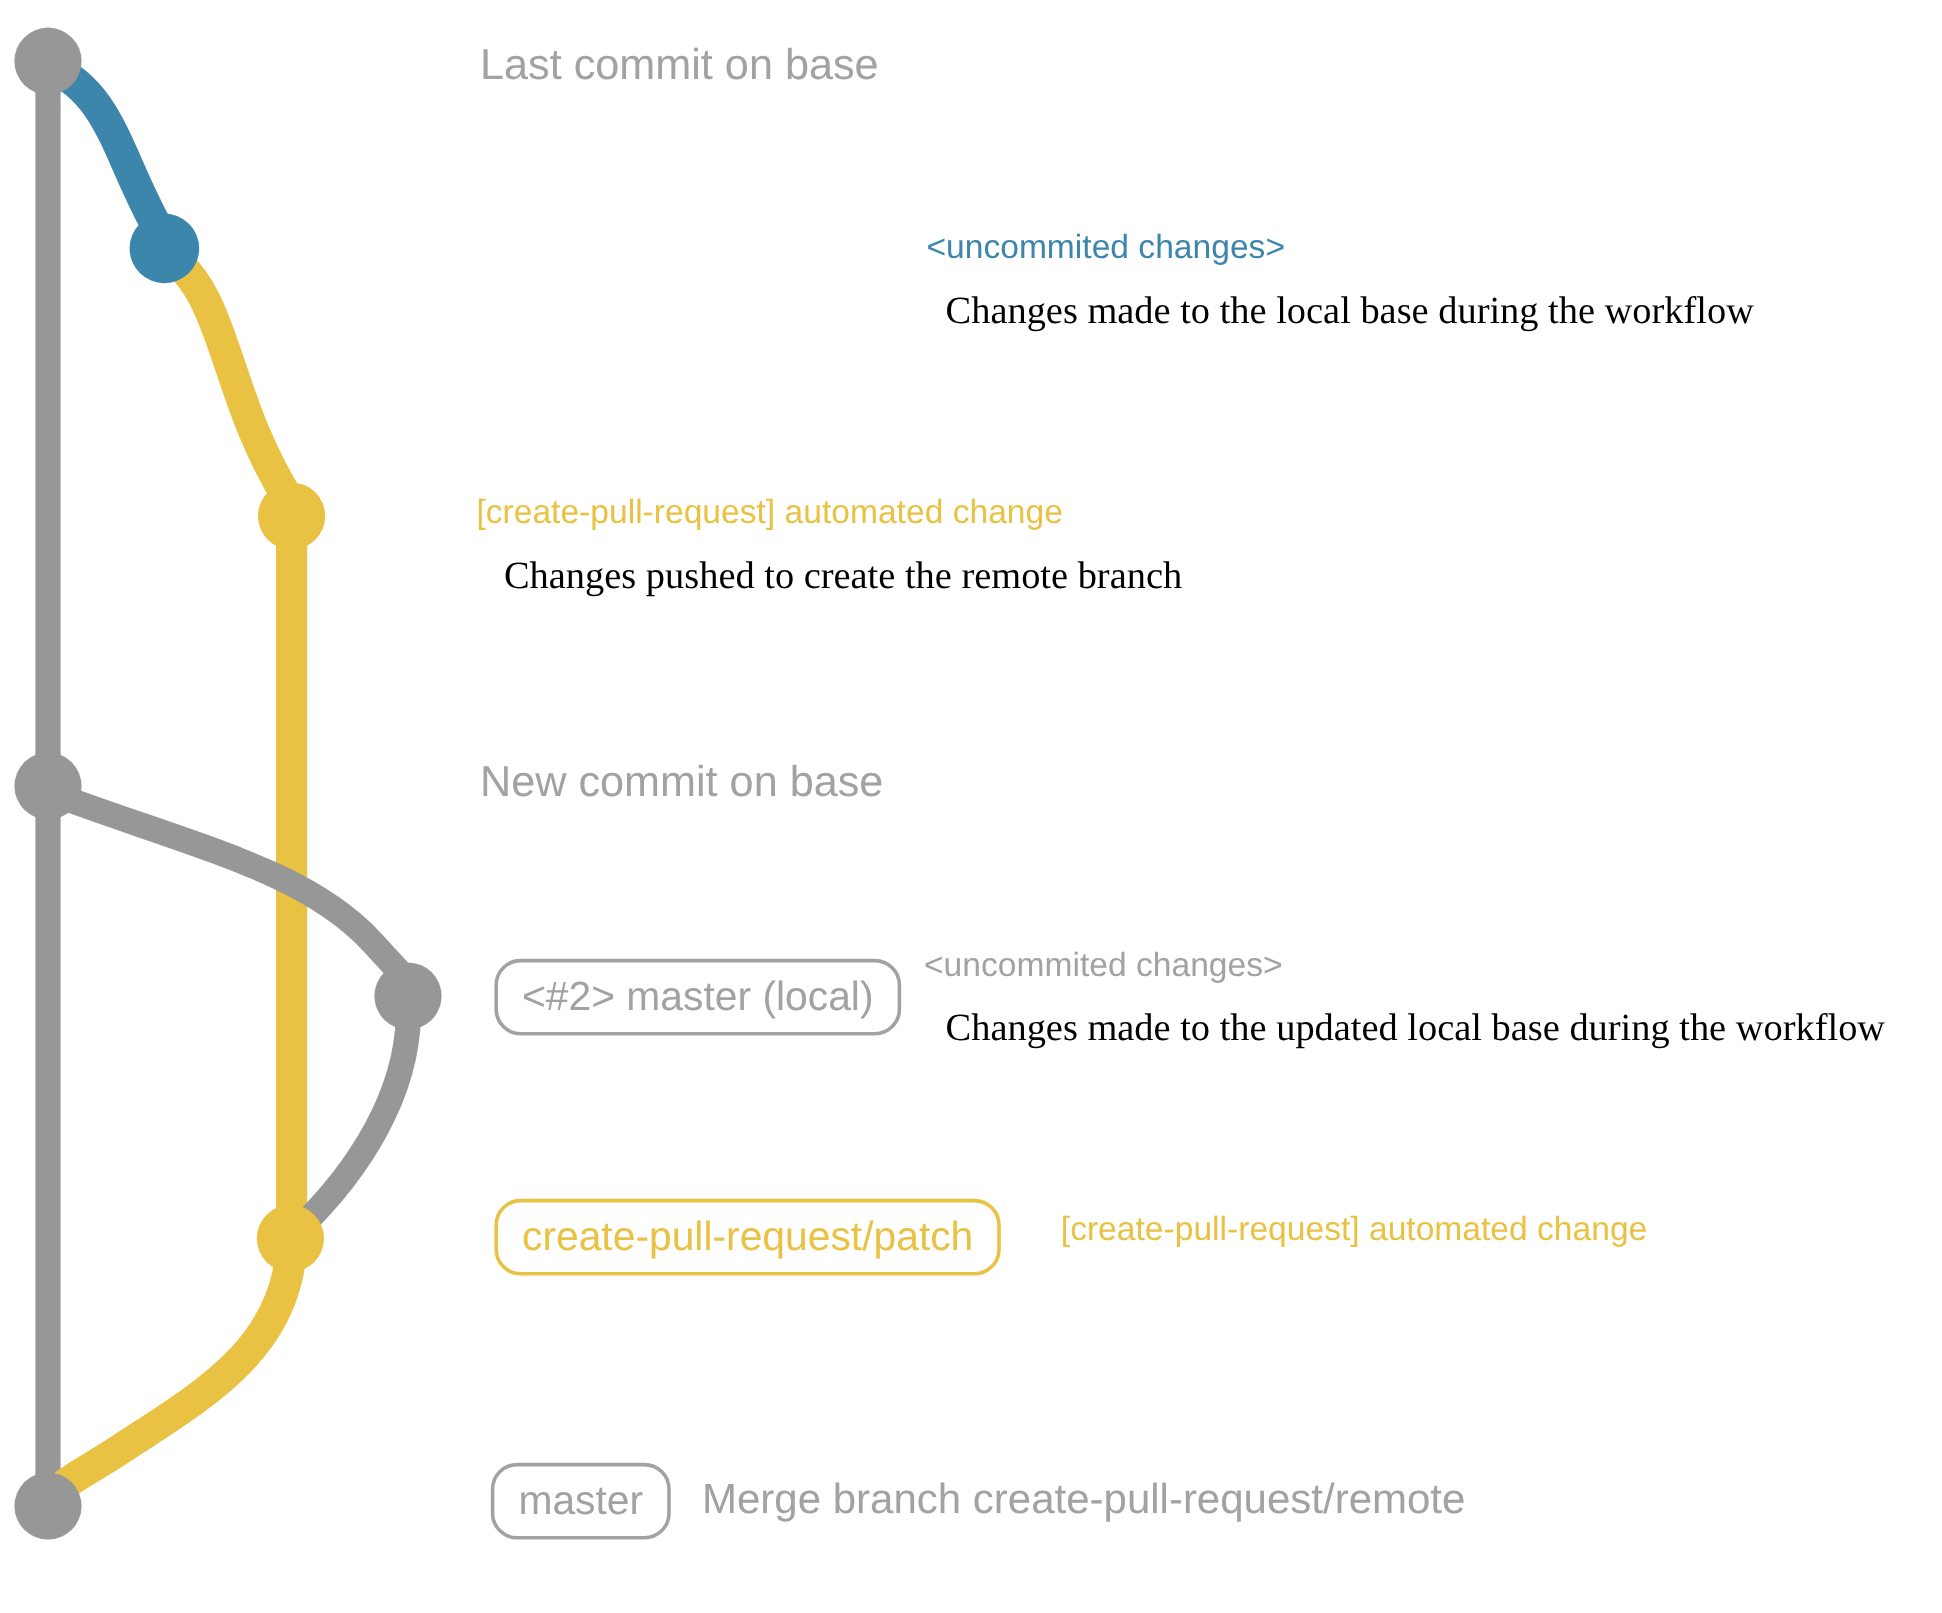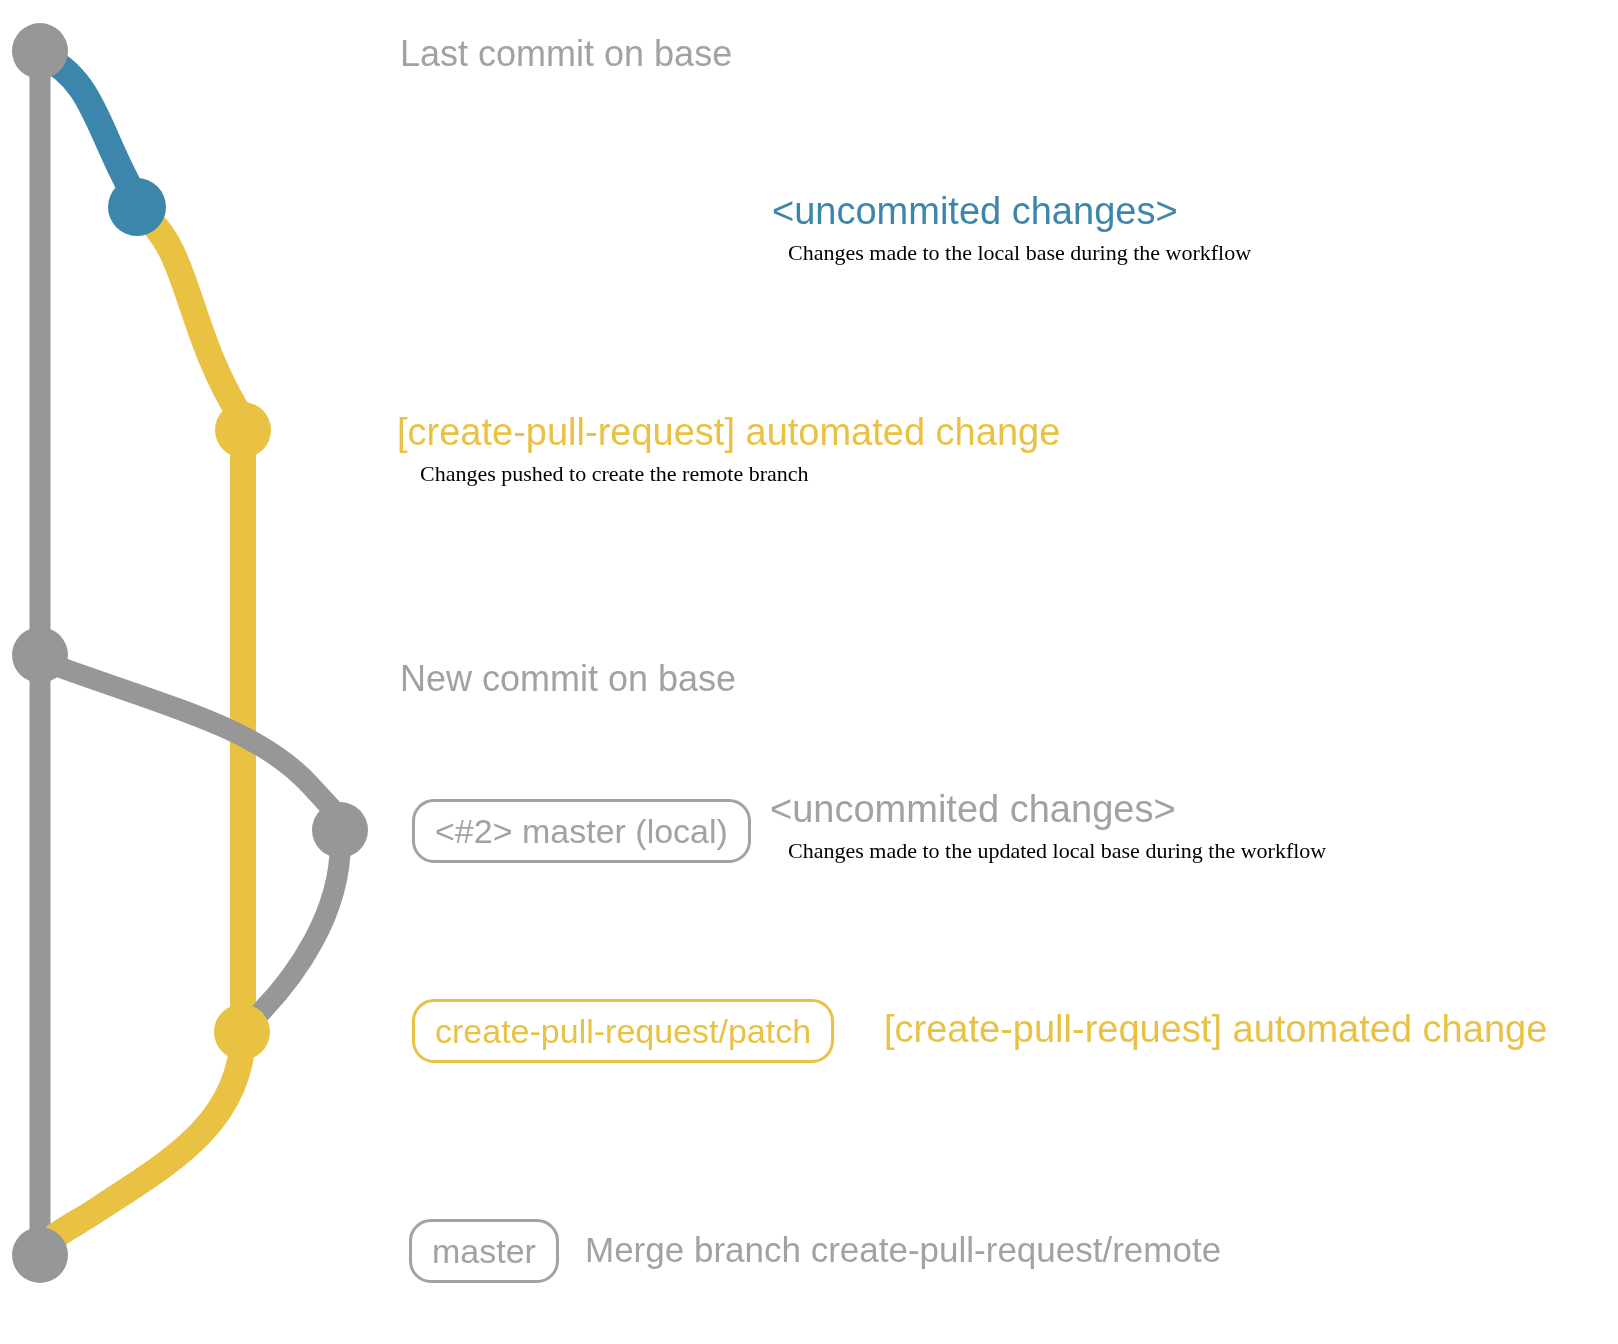--- a/index.html
+++ b/index.html
@@ -28,39 +28,39 @@
     padding: 0 20px;
     border: 3px solid;
     border-radius: 22px;
     font-size: 34px;
     text-align: center;
   }
   .badge-blue   { color: var(--blue);      border-color: var(--blue); }
   .badge-gray   { color: var(--gray-text); border-color: var(--gray-text); }
   .badge-yellow { color: var(--yellow);    border-color: var(--yellow); }
 
-  .side-label { font-size: 38px; }
+  .side-label { font-size: 28px; }
   .label-blue   { color: var(--blue); }
   .label-gray   { color: var(--gray-text); }
   .label-yellow { color: var(--yellow); }
 
   .desc {
     font-family: "Liberation Serif", serif;
-    font-size: 22px;
+    font-size: 32px;
     color: #000000;
   }
 
   
   .pos-note1   { left: 400px; top: 33px; }
   .pos-badge1  { left: 405px; top: 175px; }
   .pos-label1  { left: 772px; top: 190px; }
   .pos-desc1   { left: 788px; top: 240px; }
   .pos-label2  { left: 397px; top: 411px; }
   .pos-desc2   { left: 420px; top: 461px; text-align: center; }
-  .pos-note2   { left: 400px; top: 658px; text-align: right; }
+  .pos-note2   { left: 400px; top: 630px; text-align: right; }
   .pos-badge2  { left: 412px; top: 799px; }
   .pos-label3  { left: 770px; top: 788px; }
   .pos-desc3   { left: 788px; top: 838px; }
   .pos-badge3  { left: 412px; top: 999px; }
   .pos-label4  { left: 884px; top: 1008px; }
   .pos-desc4   { left: 875px; top: 1058px; }
   .pos-badge4  { left: 409px; top: 1219px; }
   .pos-merge   { left: 585px; top: 1230px; font-size: 35px; }
 </style>
 </head>

